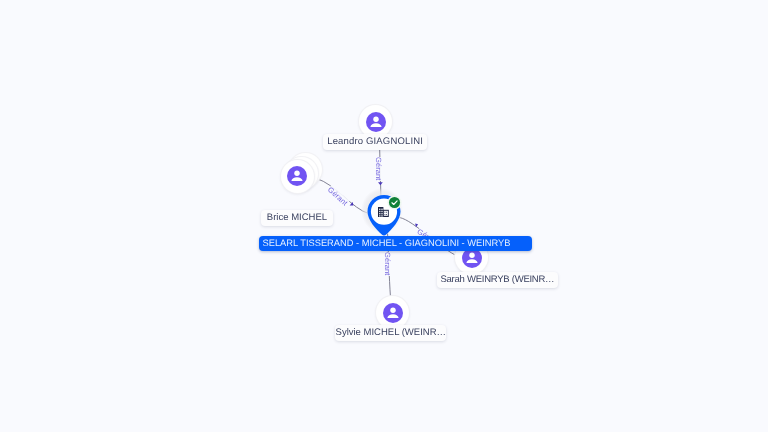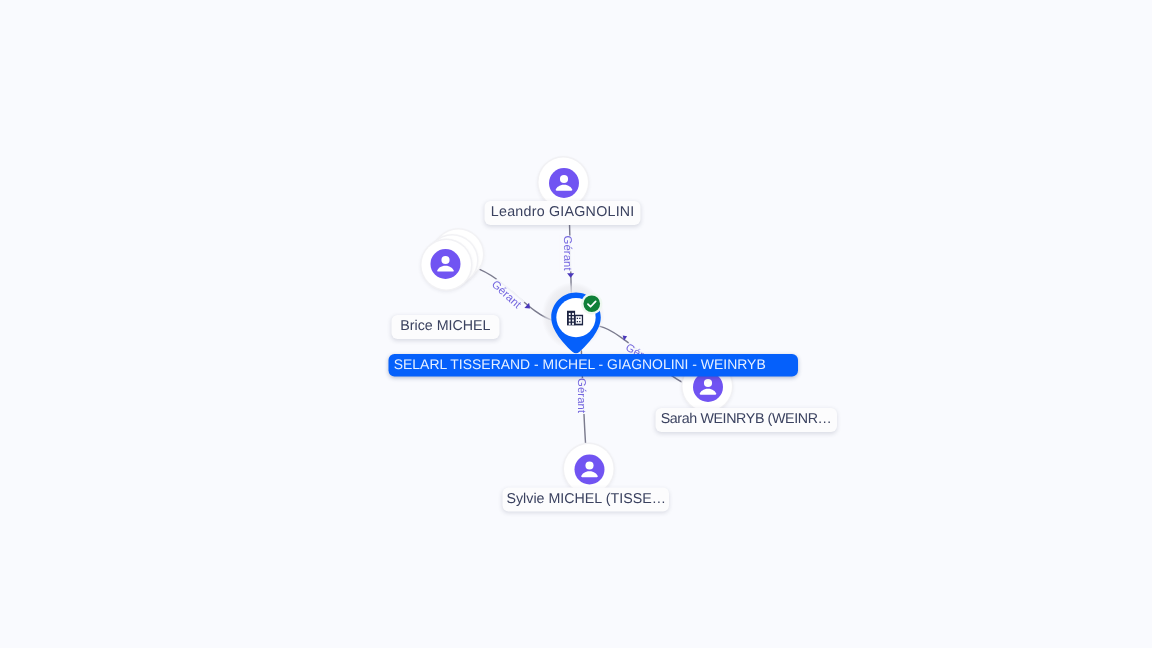--- a/index.html
+++ b/index.html
@@ -131,21 +131,21 @@
 
   <div>
     <div class="person" style="left:376px;top:296px;">
       <span class="av">
         <svg viewBox="0 0 24 24" fill="#ffffff">
             <circle cx="12" cy="8.75" r="3.25"></circle>
             <path d="M12 13.4 c -3.7 0 -6.0 2.2 -6.6 3.8 c -0.2 0.5 0.2 0.9 0.7 0.9 h 11.8 c 0.5 0 0.9 -0.4 0.7 -0.9 c -0.6 -1.6 -2.9 -3.8 -6.6 -3.8 z"></path>
           </svg>
       </span>
     </div>
-    <div class="nlabel" style="left:335.3px;top:324.5px;width:111px;">Sylvie MICHEL (TISSE…</div>
+    <div class="nlabel" style="left:335.3px;top:324.5px;width:111px;">Sylvie MICHEL (WEINR…</div>
   </div>
 
   <div class="elabel" style="left:382.5px;top:156.5px;transform:rotate(90deg);">Gérant</div>
   <div class="elabel" style="left:332.3px;top:185.0px;transform:rotate(42deg);">Gérant</div>
   <div class="elabel" style="left:419.5px;top:227px;transform:rotate(30deg);">Gérant</div>
   <div class="elabel" style="left:391.5px;top:252.2px;transform:rotate(90deg);">Gérant</div>
 
   <div class="cbar" style="left:247px;top:236px;width:273px;margin-left:12px;">SELARL TISSERAND - MICHEL - GIAGNOLINI - WEINRYB</div>
 </div>
 

